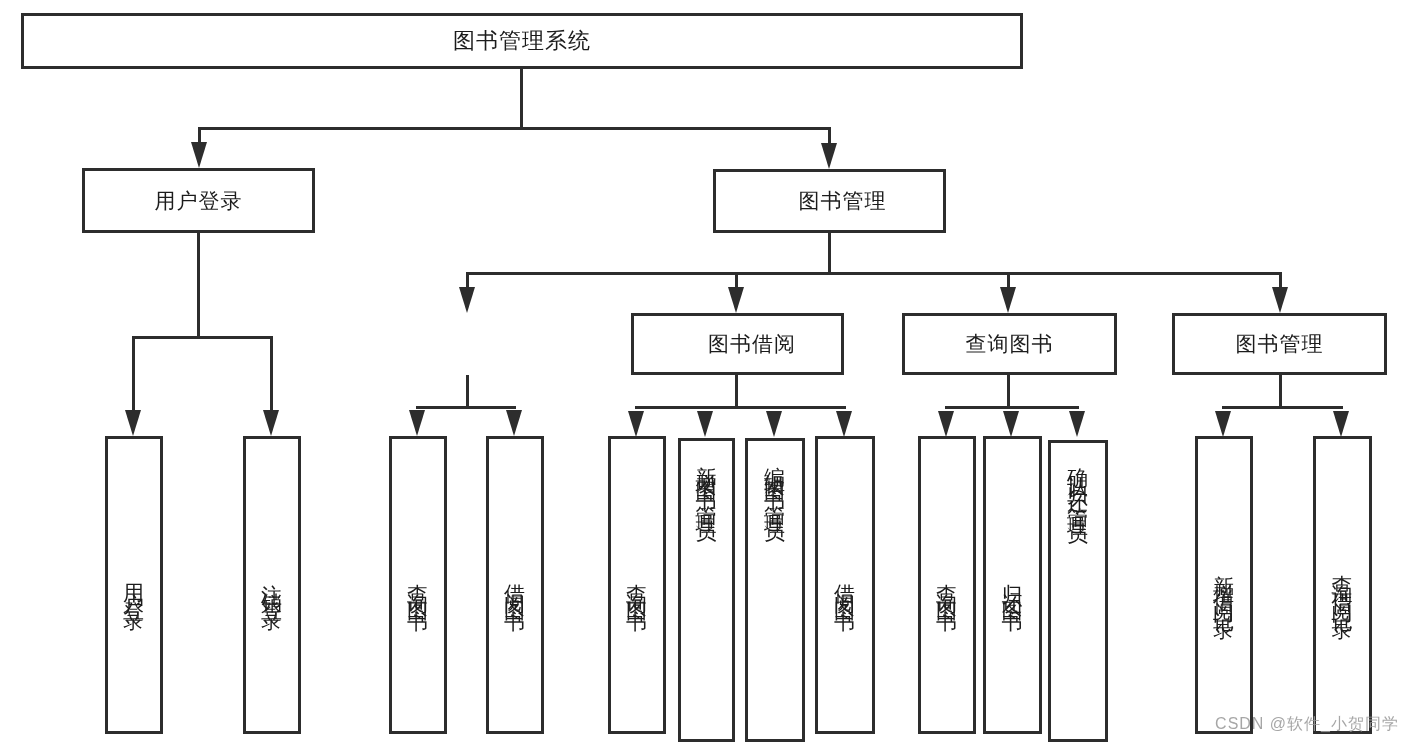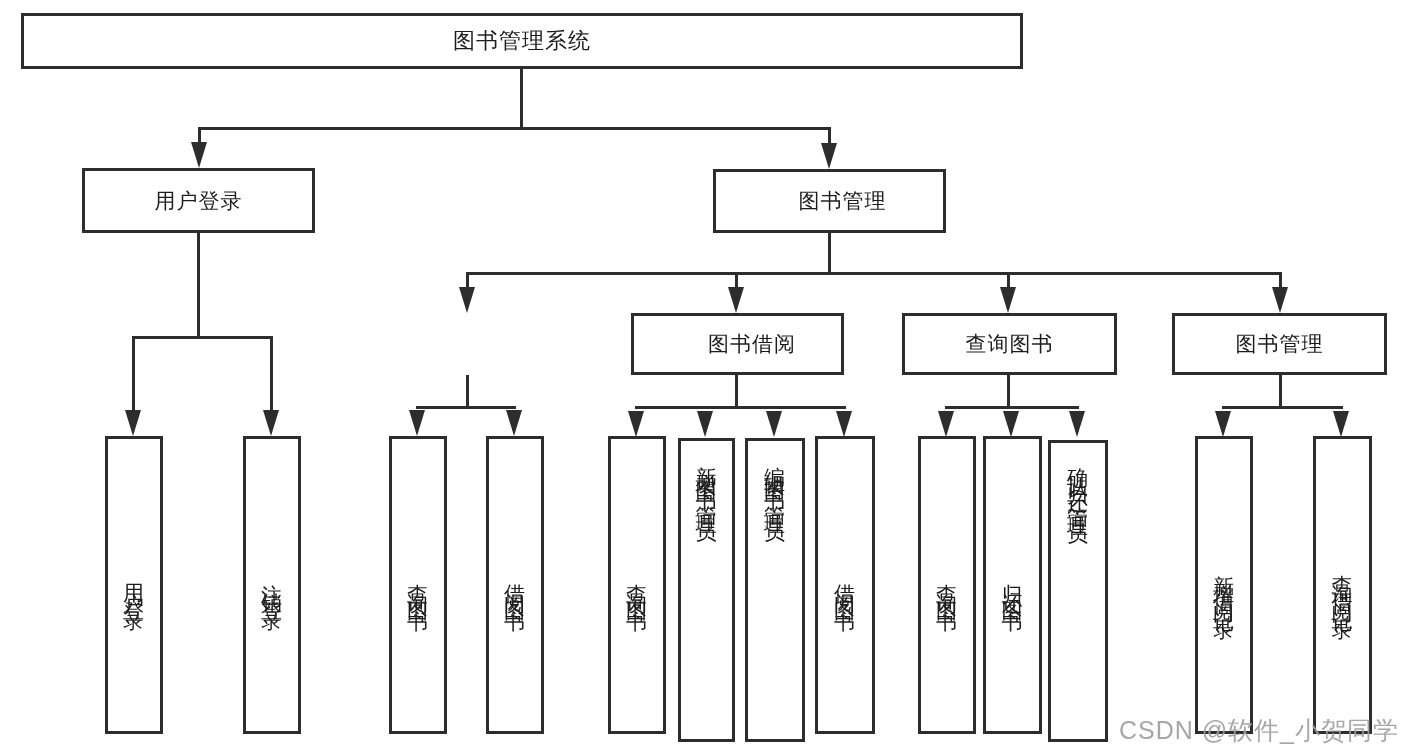--- a/index.html
+++ b/index.html
@@ -47,21 +47,21 @@
     position:absolute;width:0;height:0;
     border-left:8px solid transparent;
     border-right:8px solid transparent;
     border-top:26px solid #2d2d2d;
   }
 
   .watermark{
     position:absolute;
     top:714px;
     right:6px;
-    font-size:25px;
+    font-size:16px;
     color:rgba(158,158,158,0.92);
     letter-spacing:1px;
     z-index:5;
     white-space:nowrap;
   }
 </style>
 </head>
 <body>
 
 <div id="canvas">

